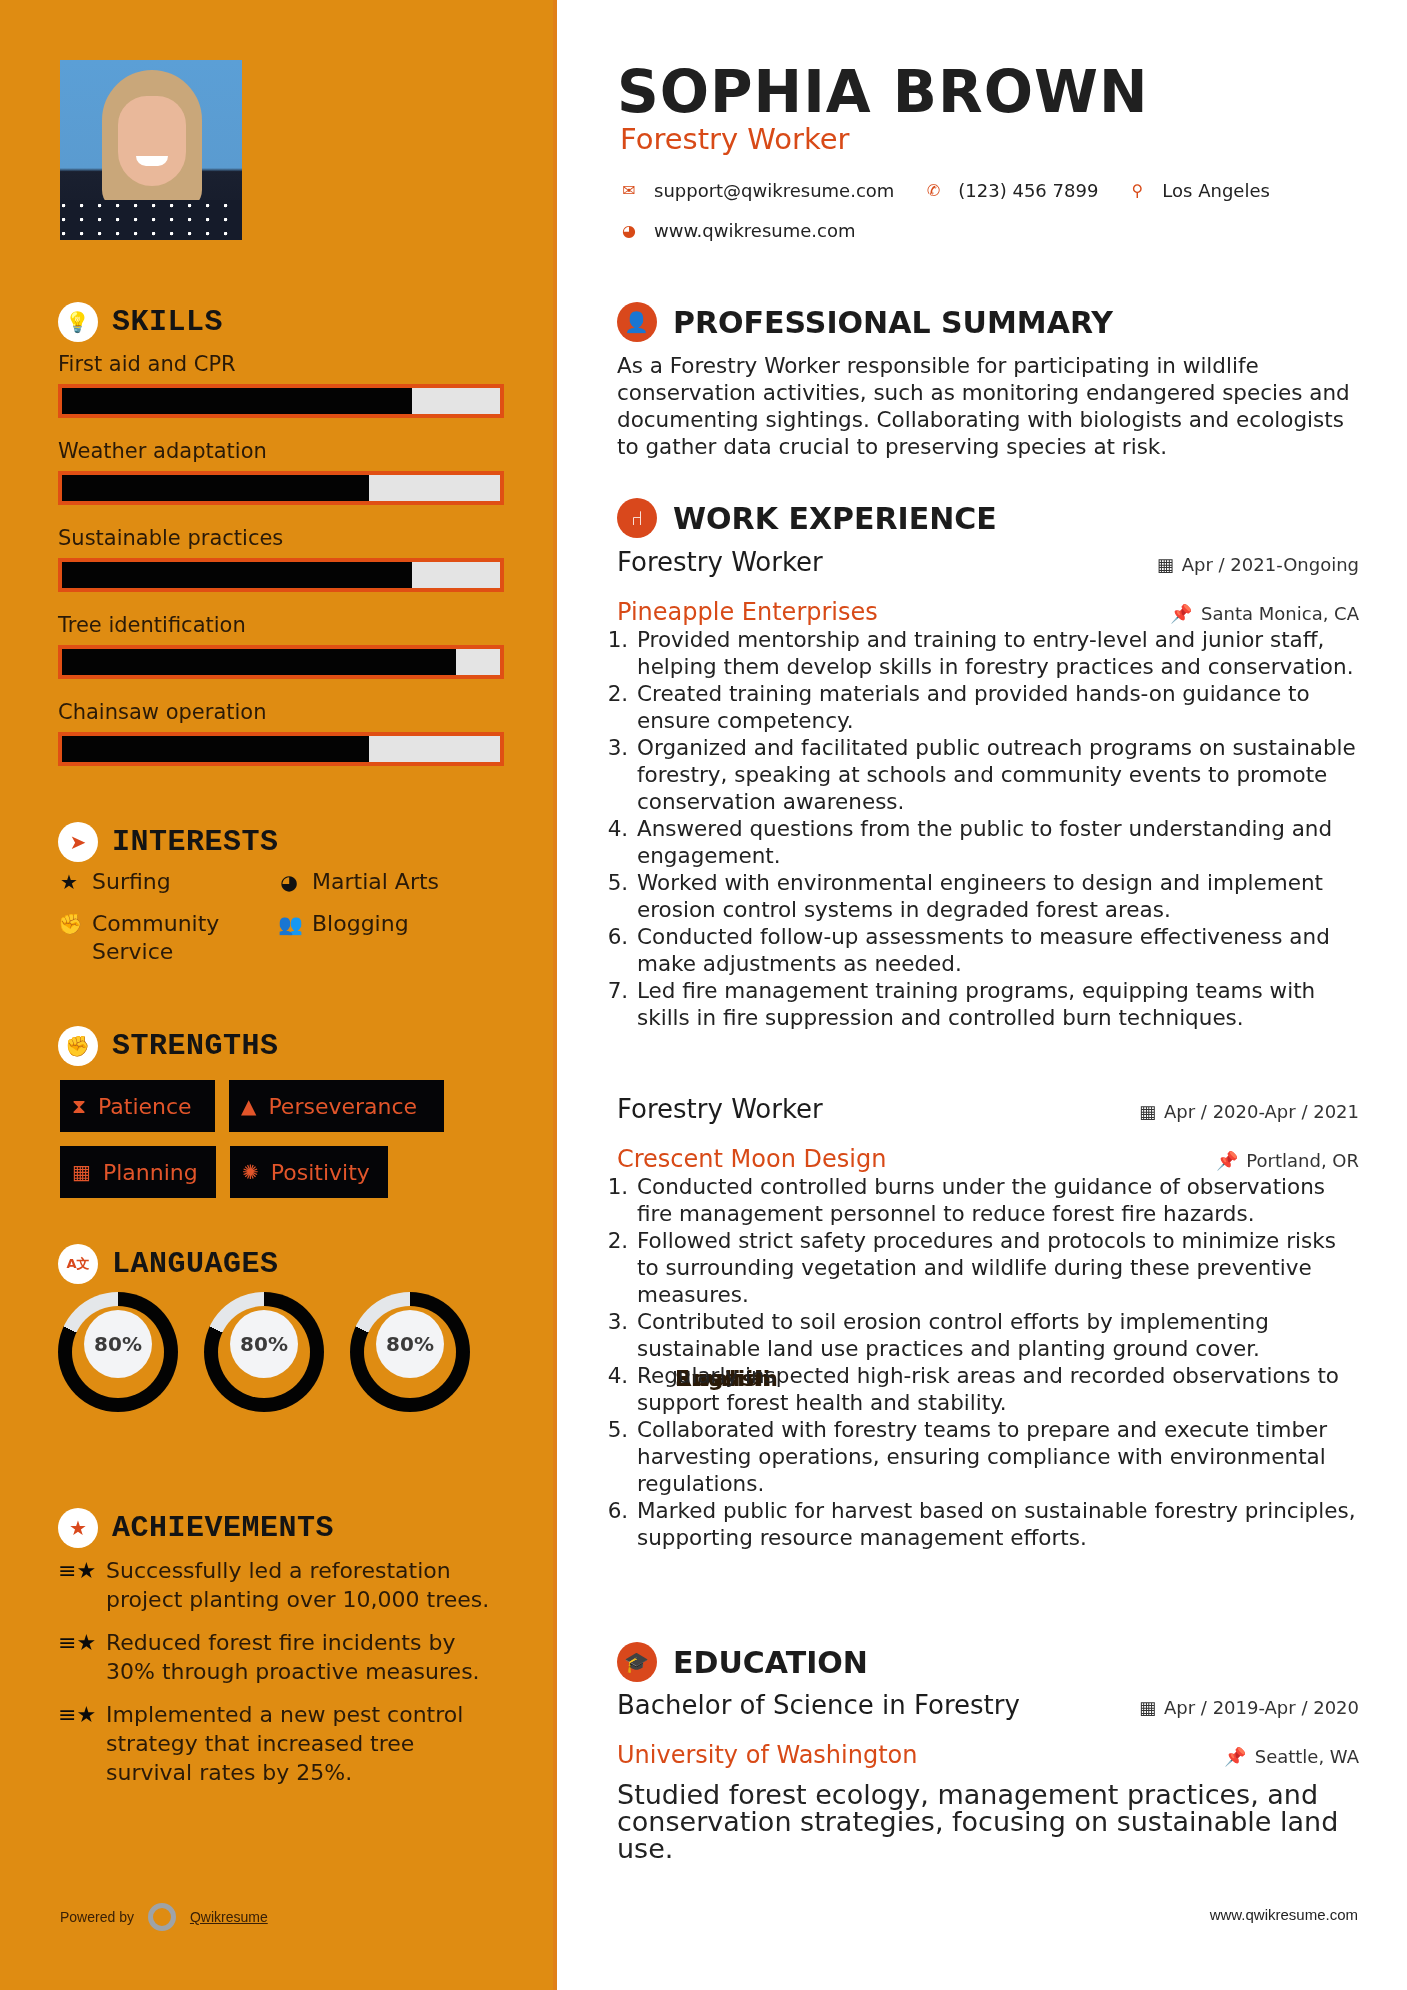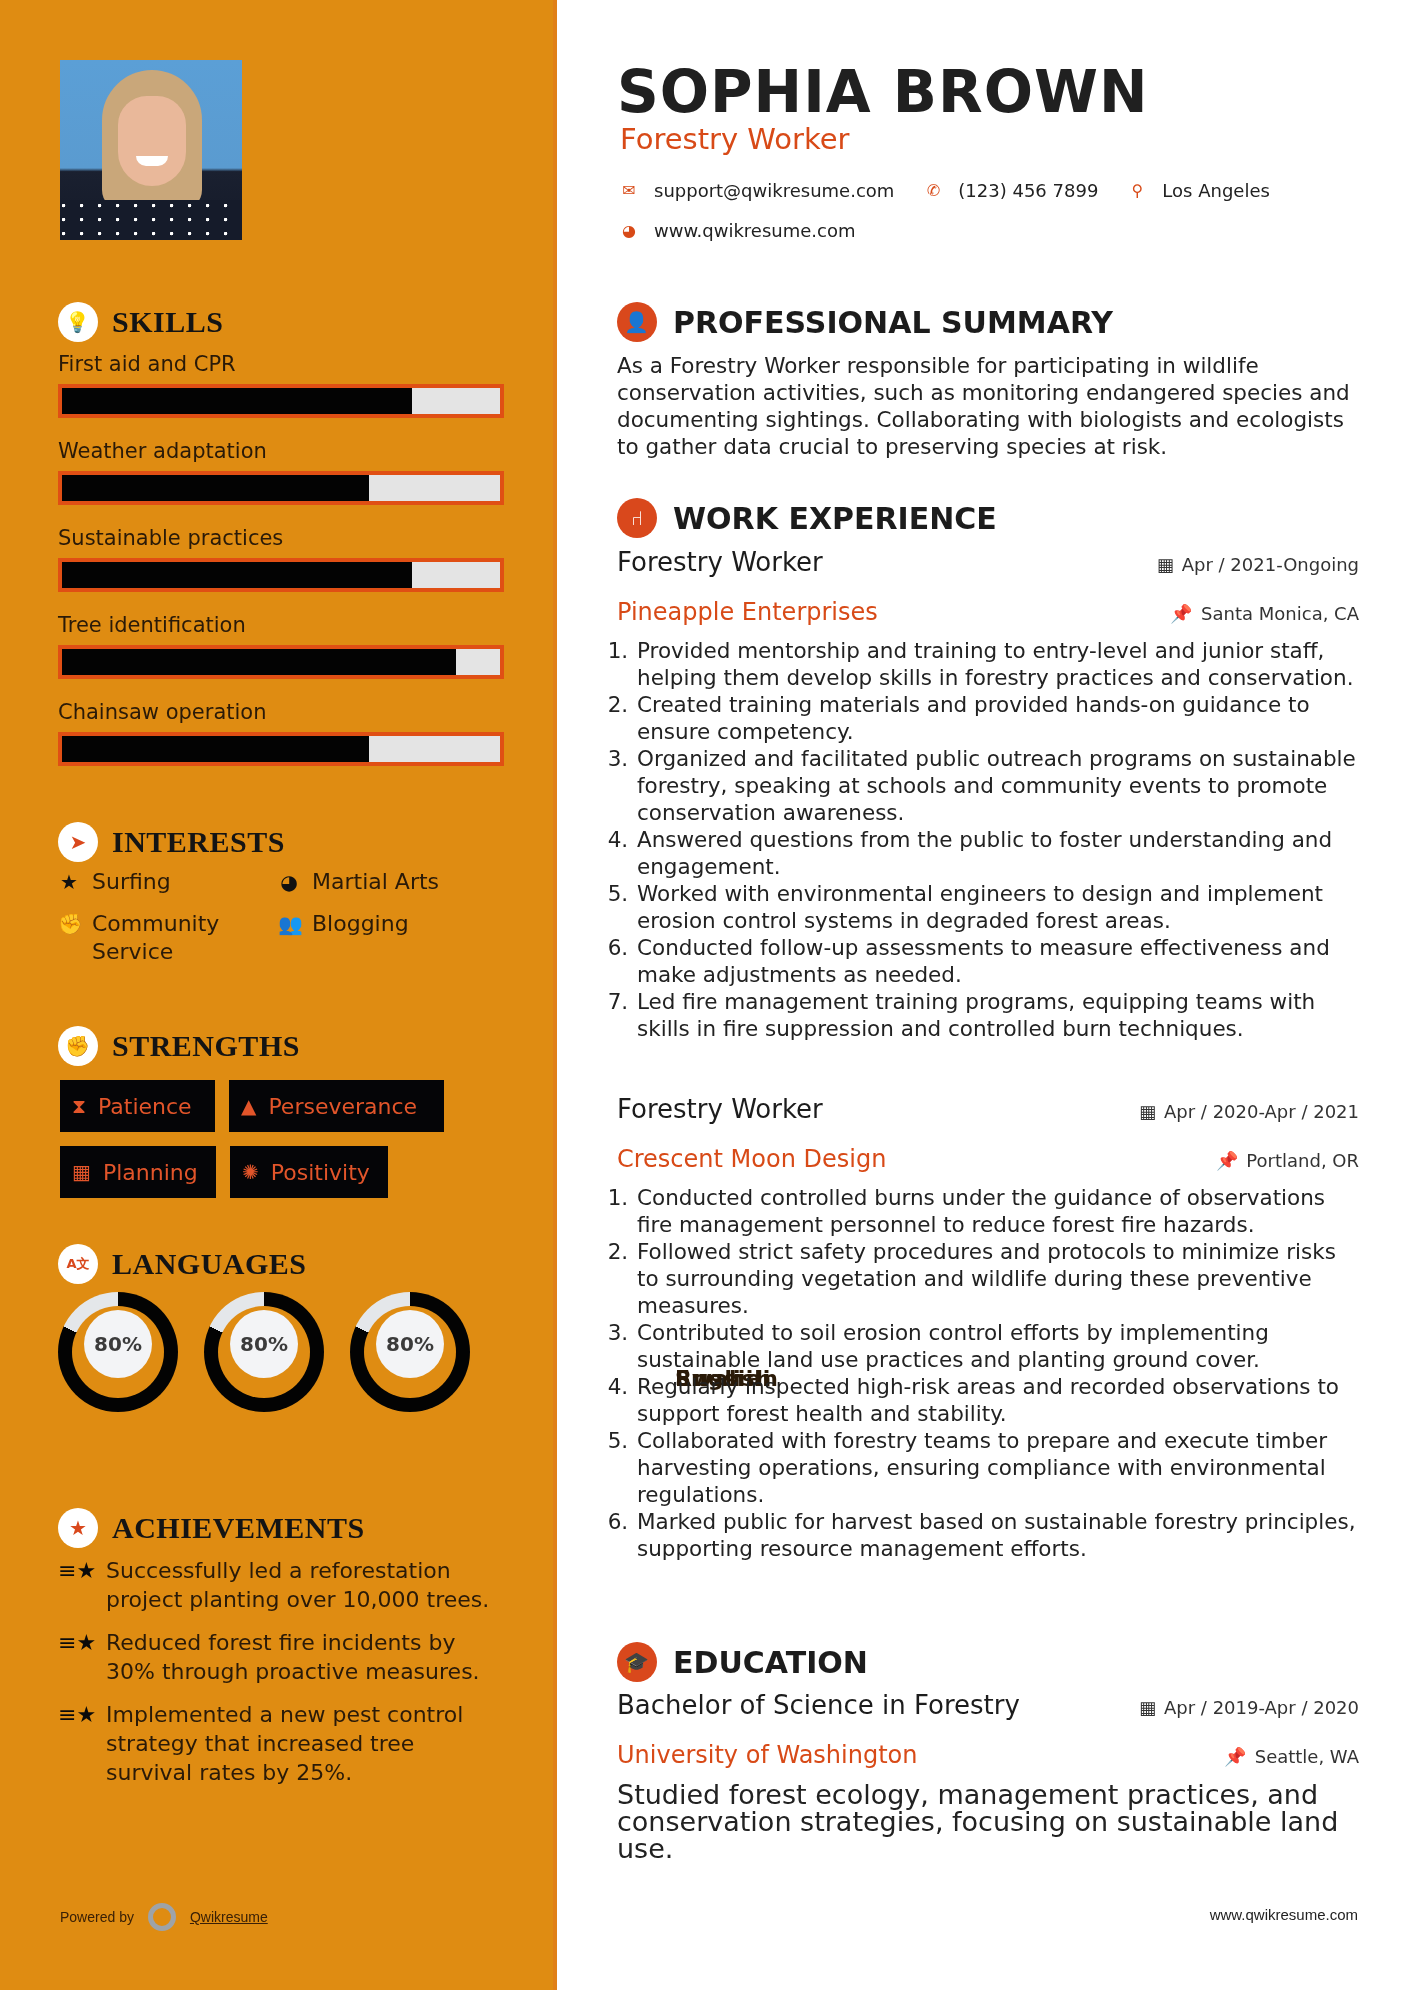--- a/index.html
+++ b/index.html
@@ -9,21 +9,21 @@
   .sidebar { position: absolute; left: 0; top: 0; width: 557px; height: 1990px; background: #df8c12; border-right: 4px solid #e08018; }
 
   .photo { position: absolute; left: 60px; top: 60px; width: 182px; height: 180px; background: linear-gradient(180deg,#5b9fd6 0%,#5a9bd0 60%,#1a2030 62%,#141a28 100%); overflow: hidden; }
   .photo .hair { position:absolute; left:42px; top:10px; width:100px; height:140px; border-radius:50px 50px 20px 20px; background:#c9a77a; }
   .photo .face { position:absolute; left:58px; top:36px; width:68px; height:90px; border-radius:34px 34px 40px 40px; background:#e9b89a; }
   .photo .smile { position:absolute; left:76px; top:96px; width:32px; height:10px; border-radius:0 0 16px 16px; background:#fff; }
   .photo .shirt { position:absolute; left:0; top:140px; width:182px; height:40px; background: radial-gradient(circle at 20% 40%, #fff 1.5px, transparent 2px) 0 0/18px 14px, #151b2a; }
 
   .sec-head { position: absolute; display: flex; align-items: center; gap: 14px; }
   .sec-head .ic { width: 40px; height: 40px; border-radius: 50%; background: #fff; display:flex; align-items:center; justify-content:center; color:#d9481c; font-size:20px; }
-  .sec-head .tt { font-family: Liberation Serif, serif; font-weight: bold; font-size: 30px; color: #141414; letter-spacing: 0.5px; }
+  .sec-head .tt { font-family: Liberation Mono, monospace; font-weight: bold; font-size: 30px; color: #141414; letter-spacing: 0.5px; }
 
   .skill { position: absolute; left: 58px; width: 446px; }
   .skill .lbl { font-size: 21px; color: #2a1a08; margin-bottom: 8px; }
   .skill .bar { width: 446px; height: 34px; border: 4px solid #e04f14; background: #e4e4e4; position: relative; }
   .skill .fill { position: absolute; left: 0; top: 0; bottom: 0; background: #030303; }
 
   .interests { position: absolute; left: 58px; top: 868px; width: 460px; display: grid; grid-template-columns: 220px 220px; row-gap: 14px; }
   .interest { display: flex; gap: 12px; font-size: 22px; color: #2a1a08; line-height: 28px; }
   .interest .i { width: 22px; font-size: 20px; color: #111; text-align:center; }
 
@@ -58,21 +58,21 @@
   .rhead .tt { font-size: 30px; font-weight: bold; color: #1c1c1c; }
 
   .para { position: absolute; left: 617px; width: 740px; font-size: 21.5px; line-height: 27px; color: #222; }
 
   .job { position: absolute; left: 617px; width: 742px; }
   .job .row { display:flex; justify-content: space-between; align-items: baseline; }
   .job .title { font-size: 26px; color: #1c1c1c; }
   .job .date { font-size: 18px; color: #333; display:flex; gap: 8px; align-items:center; }
   .job .company { font-size: 24px; color: #d84a17; margin-top: 21px; }
   .job .loc { font-size: 18px; color: #333; display:flex; gap: 8px; align-items:center; }
-  .job ol { margin-top: 11px; padding-left: 18px; font-size: 21.5px; line-height: 27px; color: #222; }
+  .job ol { margin-top: 0; padding-left: 18px; font-size: 21.5px; line-height: 27px; color: #222; }
   .job ol li { padding-left: 2px; }
   .job .desc { margin-top: 12px; font-size: 27px; line-height: 27px; color: #222; }
 
   .footer-url { position: absolute; right: 49px; top: 1906px; font-family: "Liberation Sans", sans-serif; font-size: 15px; color: #222; }
 </style>
 </head>
 <body>
 
 <aside class="sidebar">
   <div class="photo">

